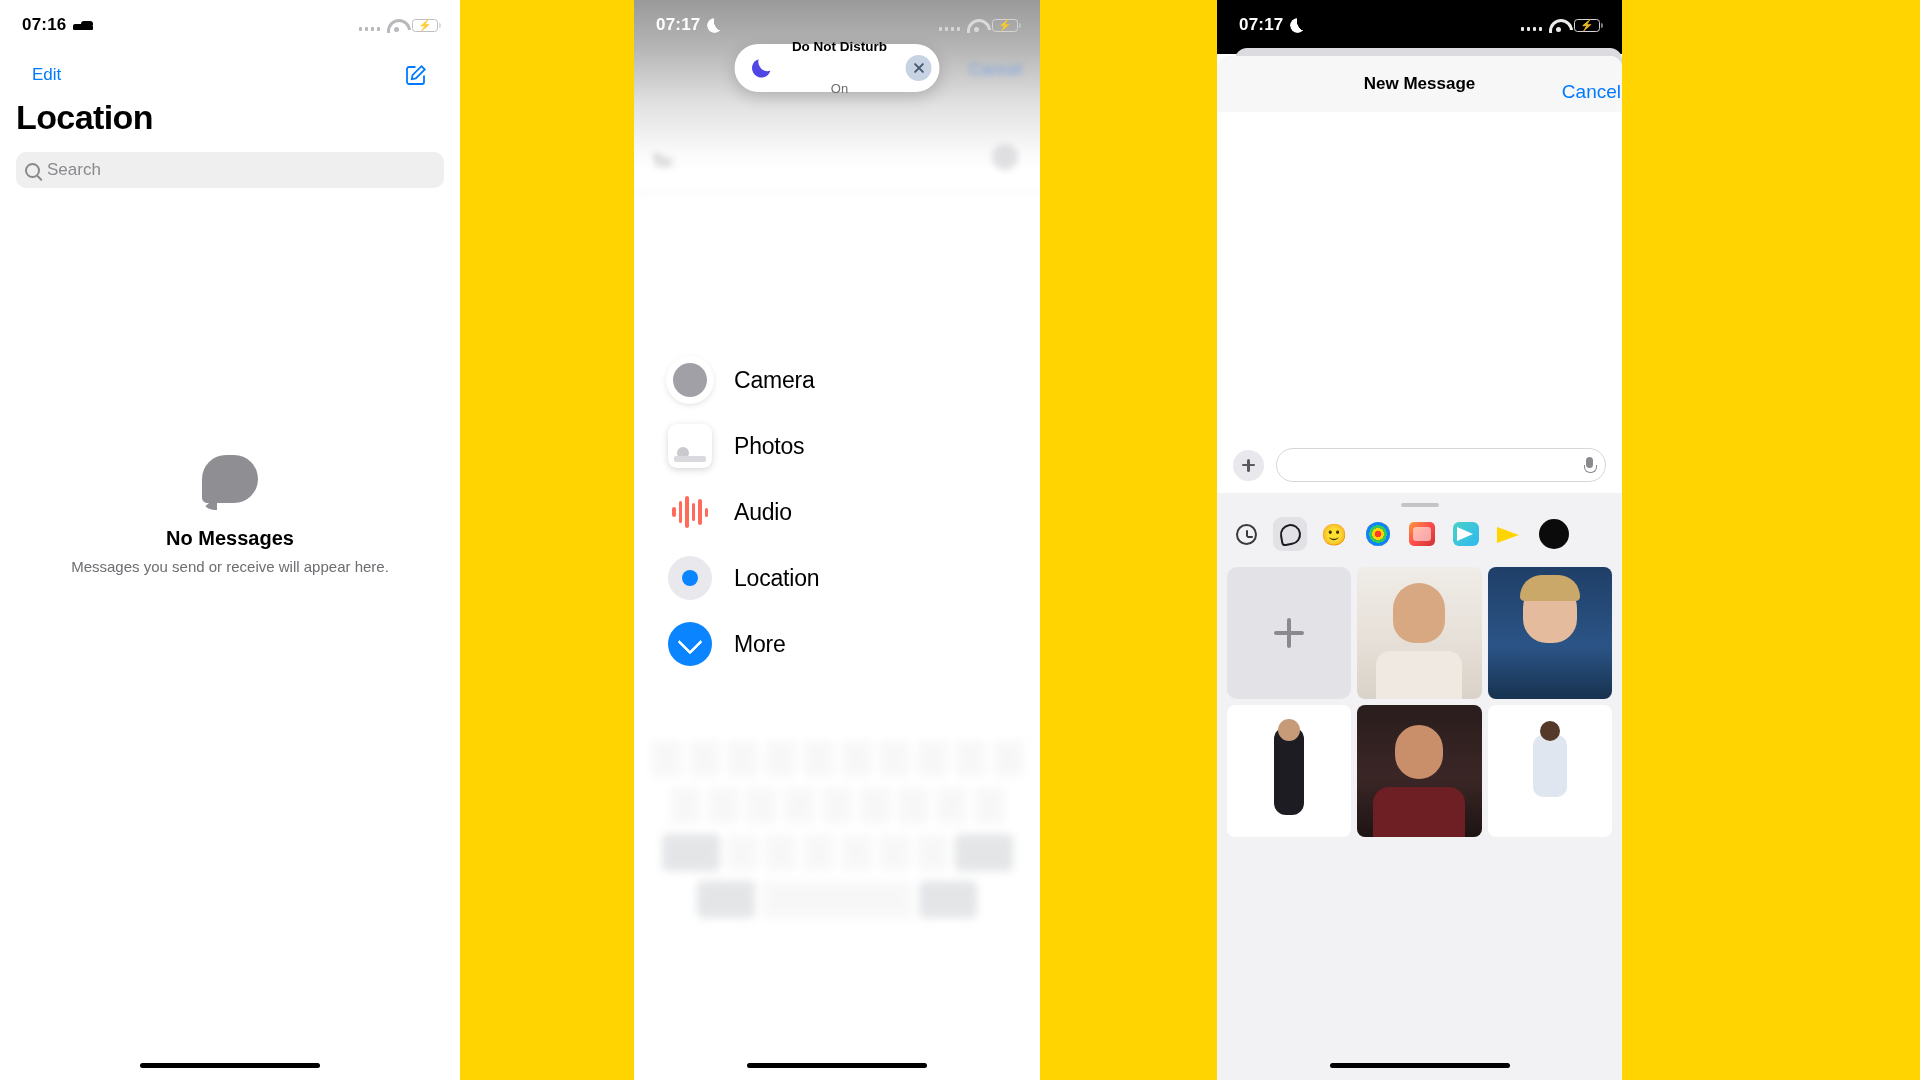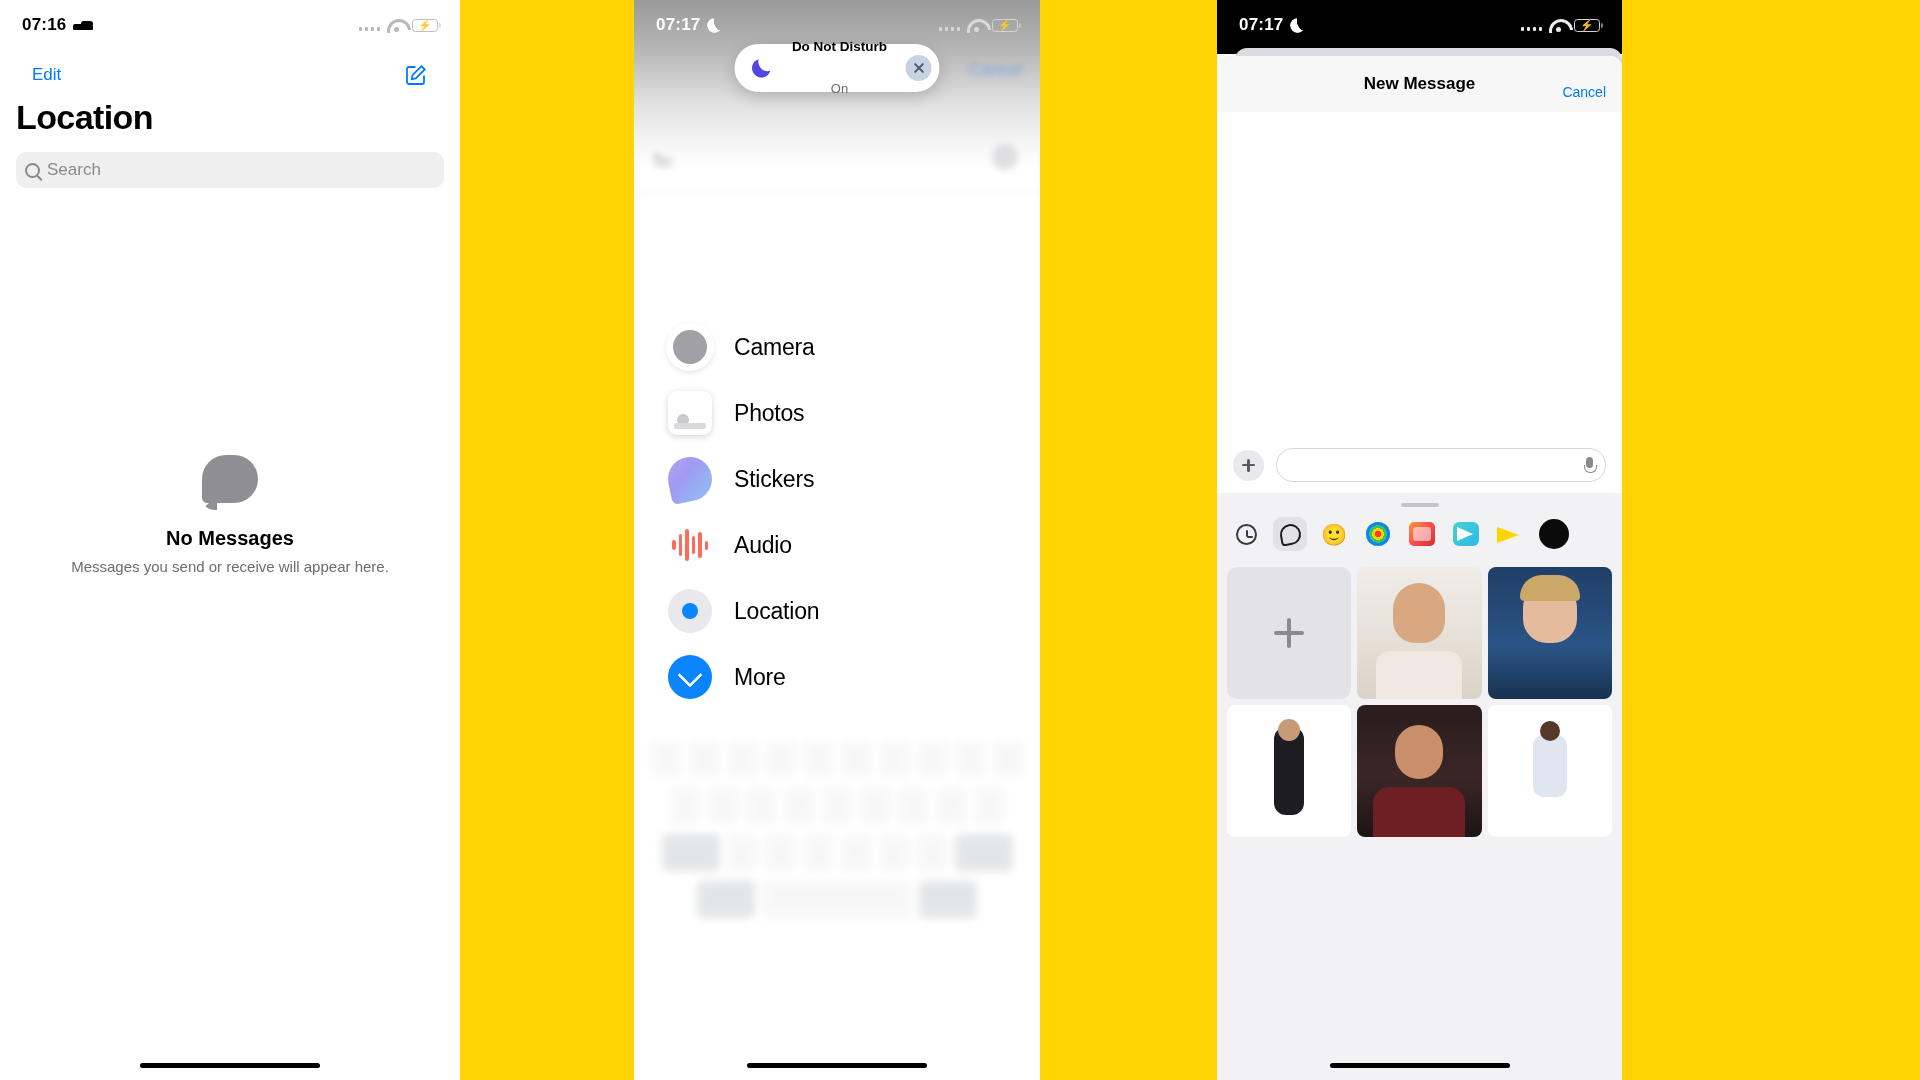--- a/index.html
+++ b/index.html
@@ -222,21 +222,21 @@
   }
   .p3-sheet{
     position:absolute; top:56px; left:0; right:0; bottom:0;
     background:#fff; border-radius:12px 12px 0 0; overflow:hidden;
   }
   .p3-nav{
     position:relative; height:56px; display:flex; align-items:center;
     justify-content:center; background:#F7F7F8;
   }
   .p3-nav-title{ font-size:17px; font-weight:bold; color:#000; }
-  .p3-cancel{ position:absolute; right:16px; font-size:14px; color:#007AFF;margin-top:16px; }
+  .p3-cancel{ position:absolute; right:1px; font-size:19px; color:#007AFF;margin-top:16px; }
   .p3-torow{
     height:48px; display:flex; align-items:center; padding:0 18px;
     border-top:1px solid #E3E3E6; border-bottom:1px solid #E3E3E6;
     background:#fff; font-size:17px; color:#000;
   }
 
   .p3-inputbar{
     position:absolute; left:0; right:0; top:437px; height:56px;
     display:flex; align-items:center; gap:12px; padding:0 16px; background:#fff;
   }
@@ -491,24 +491,20 @@
   <div class="attach-sheet">
     <div class="attach-item">
       <span class="attach-icon ic-camera"></span>
       <span class="attach-label">Camera</span>
     </div>
     <div class="attach-item">
       <span class="attach-icon ic-photos"></span>
       <span class="attach-label">Photos</span>
     </div>
     <div class="attach-item">
-      <span class="attach-icon ic-stickers"></span>
-      <span class="attach-label">Stickers</span>
-    </div>
-    <div class="attach-item">
       <span class="attach-icon ic-audio">
           <i></i>
           <i></i>
           <i></i>
           <i></i>
           <i></i>
           <i></i>
         </span>
       <span class="attach-label">Audio</span>
     </div>

